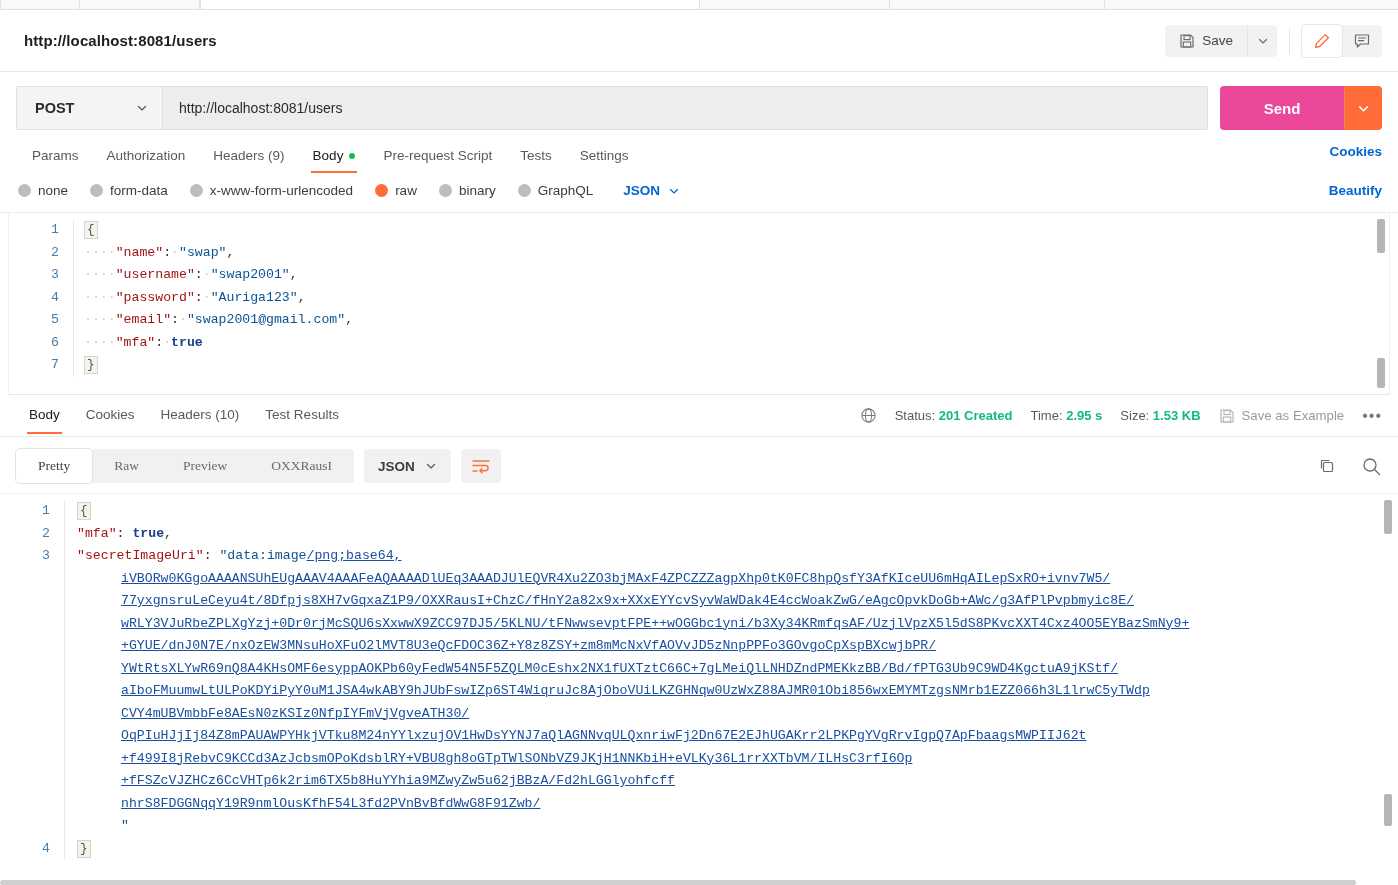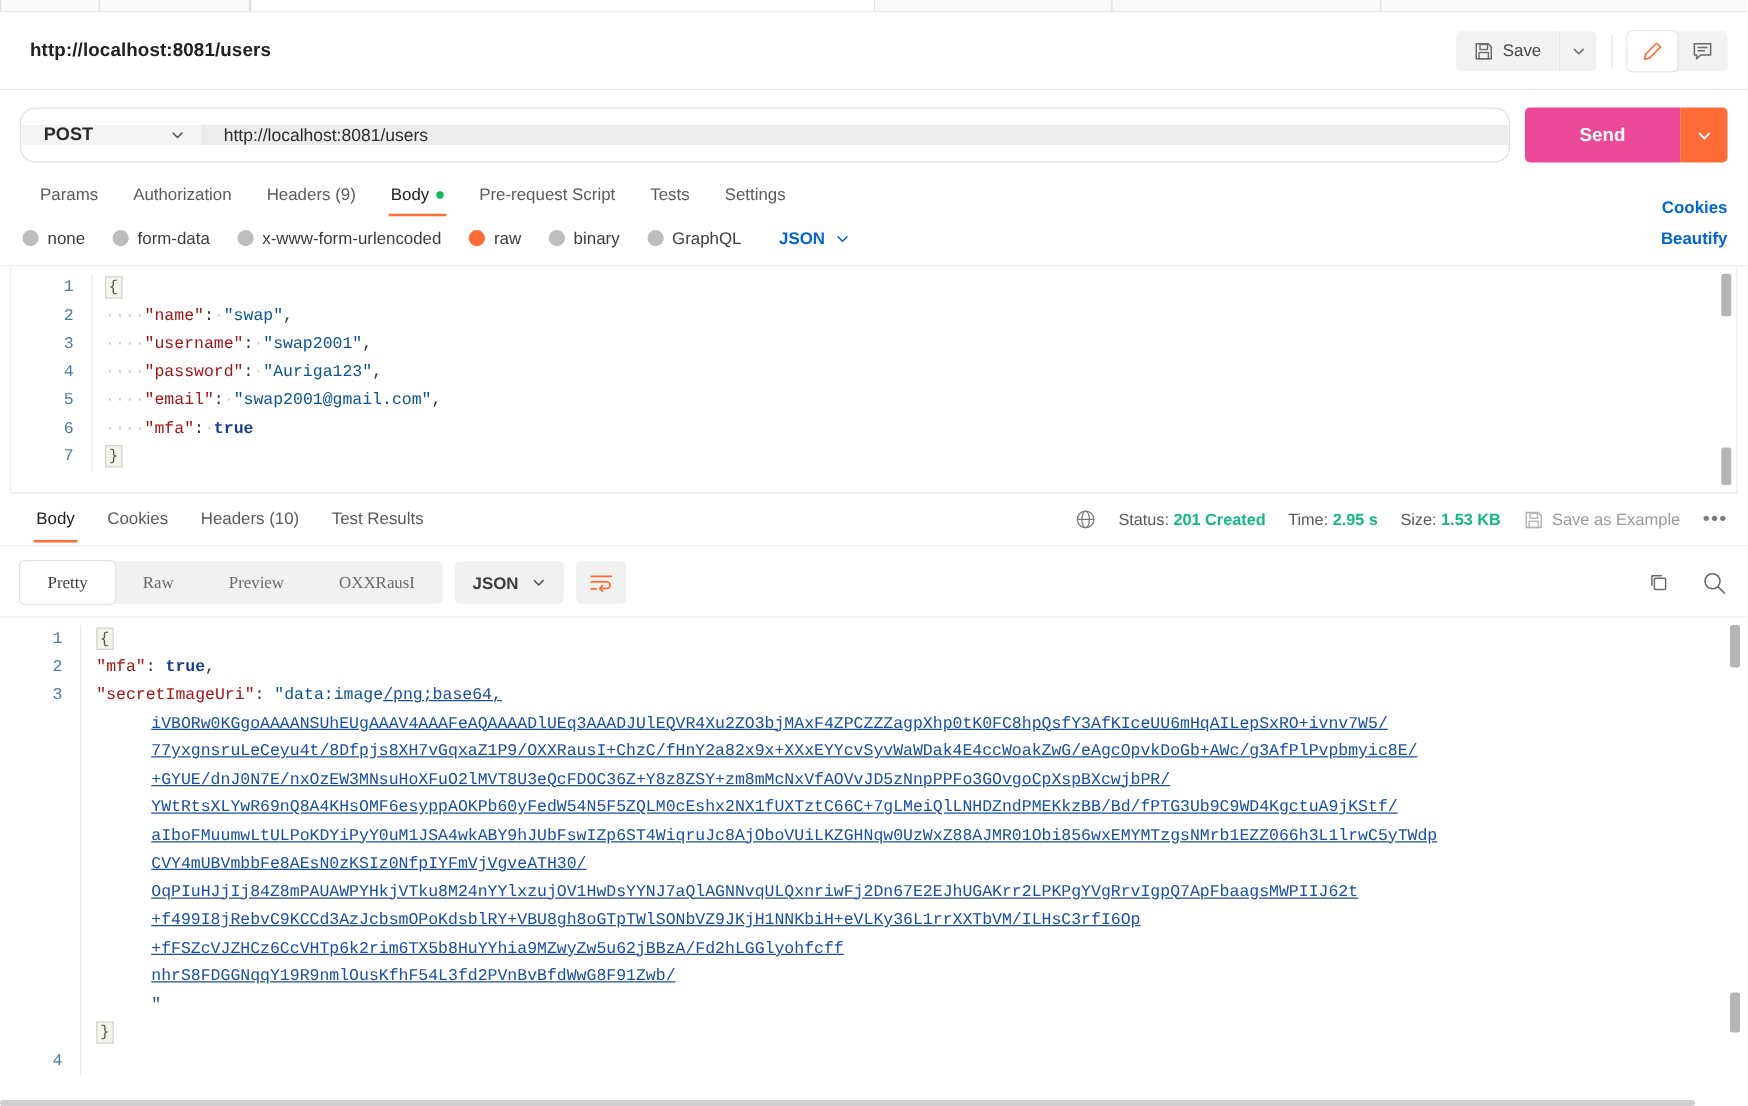--- a/index.html
+++ b/index.html
@@ -55,21 +55,21 @@
   .vdiv { width: 1px; height: 26px; background: #e4e4e4; margin: 0 12px; }
   .iconpair { display: flex; align-items: stretch; height: 32px; background: #f2f2f2; border-radius: 4px; }
   .iconbtn {
     width: 40px; display: flex; align-items: center; justify-content: center;
     border: none; background: transparent; cursor: pointer; border-radius: 4px;
   }
   .iconbtn.sel { background: #ffffff; box-shadow: 0 0 0 1px #e6e6e6; }
 
   
   .urlbar-wrap { padding: 14px 16px 0 16px; display: flex; align-items: center; gap: 12px; flex: 0 0 auto;}
-  .urlbar { display: flex; flex: 1; height: 44px; border: 1px solid #e0e0e0; border-radius: 12px; overflow: hidden; align-items: center; }
+  .urlbar { display: flex; flex: 1; height: 44px; border: 1px solid #e0e0e0; border-radius: 2px; overflow: hidden; }
   .method {
     width: 146px; background: #f4f4f4; display: flex; align-items: center;
     justify-content: space-between; padding: 0 14px 0 18px;
     font-size: 14.5px; font-weight: bold; color: #2b2b2b;
     border-right: 1px solid #e0e0e0; cursor: pointer;
   }
   .url-input {
     flex: 1; background: #ededed; border: none; outline: none;
     padding: 0 16px; font-size: 14px; color: #2b2b2b;
     font-family: "Liberation Sans", sans-serif;
@@ -81,21 +81,21 @@
   }
   .send-group { display: flex; }
   .btn-send-caret {
     height: 44px; width: 38px; background: #ff6c37; border: none;
     border-left: 1px solid #f0825a; border-radius: 0 4px 4px 0;
     display: flex; align-items: center; justify-content: center; cursor: pointer;
   }
 
   
   .reqtabs {
-    display: flex; align-items: flex-end; gap: 0;
+    display: flex; align-items: flex-start; gap: 0;
     padding: 14px 16px 0 18px; flex: 0 0 auto;
   }
   .rtab {
     font-size: 13.5px; color: #5a5a5a; padding: 4px 14px 10px 14px;
     cursor: pointer; position: relative; white-space: nowrap;
     display: flex; align-items: center; gap: 6px;
   }
   .rtab.active { color: #212121; }
   .rtab.active::after {
     content: ""; position: absolute; left: 12px; right: 12px; bottom: 0;
@@ -457,20 +457,21 @@
         <div class="rline">3</div>
         <div class="rline" style="height:270px;"></div>
         <div class="rline">4</div>
       </div>
       <div class="resp-lines">
         <div class="rline"><span class="fold">{</span></div>
         <div class="rline"><span class="k-key">"mfa"</span><span class="k-pun">: </span><span class="k-bool">true</span><span class="k-pun">,</span></div>
         <div class="rline"><span class="k-key">"secretImageUri"</span><span class="k-pun">: </span><span class="k-str">"data:image</span><span class="lnk">/png;base64,</span></div>
         <div class="rline indent"><span class="b64">iVBORw0KGgoAAAANSUhEUgAAAV4AAAFeAQAAAADlUEq3AAADJUlEQVR4Xu2ZO3bjMAxF4ZPCZZZagpXhp0tK0FC8hpQsfY3AfKIceUU6mHqAILepSxRO+ivnv7W5/</span></div>
         <div class="rline indent"><span class="b64">77yxgnsruLeCeyu4t/8Dfpjs8XH7vGqxaZ1P9/OXXRausI+ChzC/fHnY2a82x9x+XXxEYYcvSyvWaWDak4E4ccWoakZwG/eAgcOpvkDoGb+AWc/g3AfPlPvpbmyic8E/</span></div>
+        <div class="rline indent"><span class="b64">wRLY3VJuRbeZPLXgYzj+0Dr0rjMcSQU6sXxwwX9ZCC97DJ5/5KLNU/tFNwwsevptFPE++wOGGbc1yni/b3Xy34KRmfqsAF/UzjlVpzX5l5dS8PKvcXXT4Cxz4OO5EYBazSmNy9+</span></div>
         <div class="rline indent"><span class="b64">+GYUE/dnJ0N7E/nxOzEW3MNsuHoXFuO2lMVT8U3eQcFDOC36Z+Y8z8ZSY+zm8mMcNxVfAOVvJD5zNnpPPFo3GOvgoCpXspBXcwjbPR/</span></div>
         <div class="rline indent"><span class="b64">YWtRtsXLYwR69nQ8A4KHsOMF6esyppAOKPb60yFedW54N5F5ZQLM0cEshx2NX1fUXTztC66C+7gLMeiQlLNHDZndPMEKkzBB/Bd/fPTG3Ub9C9WD4KgctuA9jKStf/</span></div>
         <div class="rline indent"><span class="b64">aIboFMuumwLtULPoKDYiPyY0uM1JSA4wkABY9hJUbFswIZp6ST4WiqruJc8AjOboVUiLKZGHNqw0UzWxZ88AJMR01Obi856wxEMYMTzgsNMrb1EZZ066h3L1lrwC5yTWdp</span></div>
         <div class="rline indent"><span class="b64">CVY4mUBVmbbFe8AEsN0zKSIz0NfpIYFmVjVgveATH30/</span></div>
         <div class="rline indent"><span class="b64">OqPIuHJjIj84Z8mPAUAWPYHkjVTku8M24nYYlxzujOV1HwDsYYNJ7aQlAGNNvqULQxnriwFj2Dn67E2EJhUGAKrr2LPKPgYVgRrvIgpQ7ApFbaagsMWPIIJ62t</span></div>
         <div class="rline indent"><span class="b64">+f499I8jRebvC9KCCd3AzJcbsmOPoKdsblRY+VBU8gh8oGTpTWlSONbVZ9JKjH1NNKbiH+eVLKy36L1rrXXTbVM/ILHsC3rfI6Op</span></div>
         <div class="rline indent"><span class="b64">+fFSZcVJZHCz6CcVHTp6k2rim6TX5b8HuYYhia9MZwyZw5u62jBBzA/Fd2hLGGlyohfcff</span></div>
         <div class="rline indent"><span class="b64">nhrS8FDGGNqqY19R9nmlOusKfhF54L3fd2PVnBvBfdWwG8F91Zwb/</span></div>
         <div class="rline indent"><span class="b64"></span><span class="k-str">"</span></div>
         <div class="rline"><span class="fold">}</span></div>

